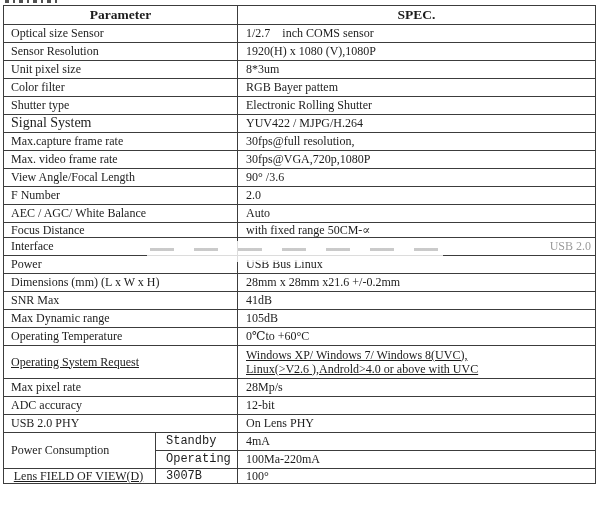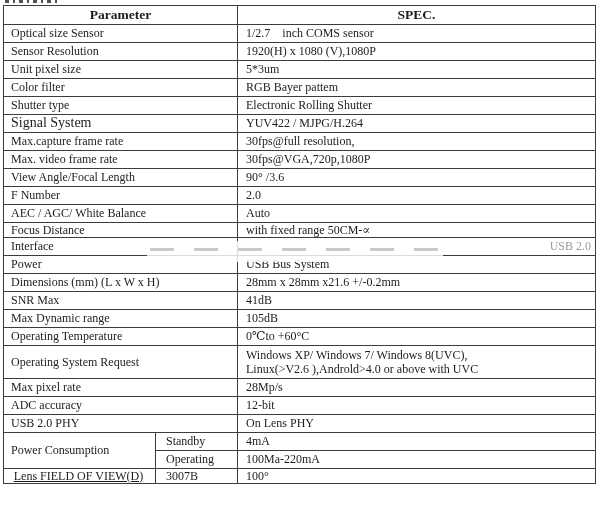--- a/index.html
+++ b/index.html
@@ -39,35 +39,35 @@
     font-size: 12px;
     line-height: 1.18;
     padding: 0 4px 0 7px;
     vertical-align: middle;
     overflow: hidden;
   }
   .spec-table tr       { height: 18px; margin-left: 41px; }
   .spec-table tr.hdr   { height: 19px; }
   .spec-table tr.sig   { height: 17px; }
   .spec-table tr.short { height: 15px; }
-  .spec-table tr.tall  { height: 33px; }
+  .spec-table tr.tall  { height: 33px; text-decoration: underline; }
   .spec-table tr.last  { height: 15px; }
 
   .spec-table td.head {
     font-weight: bold;
     text-align: center;
     font-size: 13.5px;
     padding: 0;
   }
   .spec-table td.spec {
     padding-left: 8px;
     white-space: pre-wrap;
   }
   .spec-table td.param-big { font-size: 14px; }
-  .spec-table td.mid { padding-left: 10px; }
+  .spec-table td.mid { padding-left: 10px; font-family: Liberation Mono, monospace; }
   .spec-table td.centered { text-align: center; padding-left: 2px; text-decoration: underline; }
   .spec-table td.faded { color: #9b9b9b; text-align: right; }
 
   
   .watermark-wash {
     position: absolute;
     left: 147px;
     top: 241px;
     width: 296px;
     height: 21px;
@@ -105,21 +105,21 @@
     <tr>
       <td colspan="2">Optical size Sensor</td>
       <td class="spec">1/2.7    inch COMS sensor</td>
     </tr>
     <tr>
       <td colspan="2">Sensor Resolution</td>
       <td class="spec">1920(H) x 1080 (V),1080P</td>
     </tr>
     <tr>
       <td colspan="2">Unit pixel size</td>
-      <td class="spec">5*3um</td>
+      <td class="spec">8*3um</td>
     </tr>
     <tr>
       <td colspan="2">Color filter</td>
       <td class="spec">RGB Bayer pattem</td>
     </tr>
     <tr>
       <td colspan="2">Shutter type</td>
       <td class="spec">Electronic Rolling Shutter</td>
     </tr>
     <tr class="sig">
@@ -149,21 +149,21 @@
     <tr class="short">
       <td colspan="2">Focus Distance</td>
       <td class="spec">with fixed range 50CM-∝</td>
     </tr>
     <tr>
       <td colspan="2">Interface</td>
       <td class="spec faded">USB 2.0</td>
     </tr>
     <tr>
       <td colspan="2">Power</td>
-      <td class="spec">USB Bus System</td>
+      <td class="spec">USB Bus Linux</td>
     </tr>
     <tr>
       <td colspan="2">Dimensions (mm) (L x W x H)</td>
       <td class="spec">28mm x 28mm x21.6 +/-0.2mm</td>
     </tr>
     <tr>
       <td colspan="2">SNR Max</td>
       <td class="spec">41dB</td>
     </tr>
     <tr>

